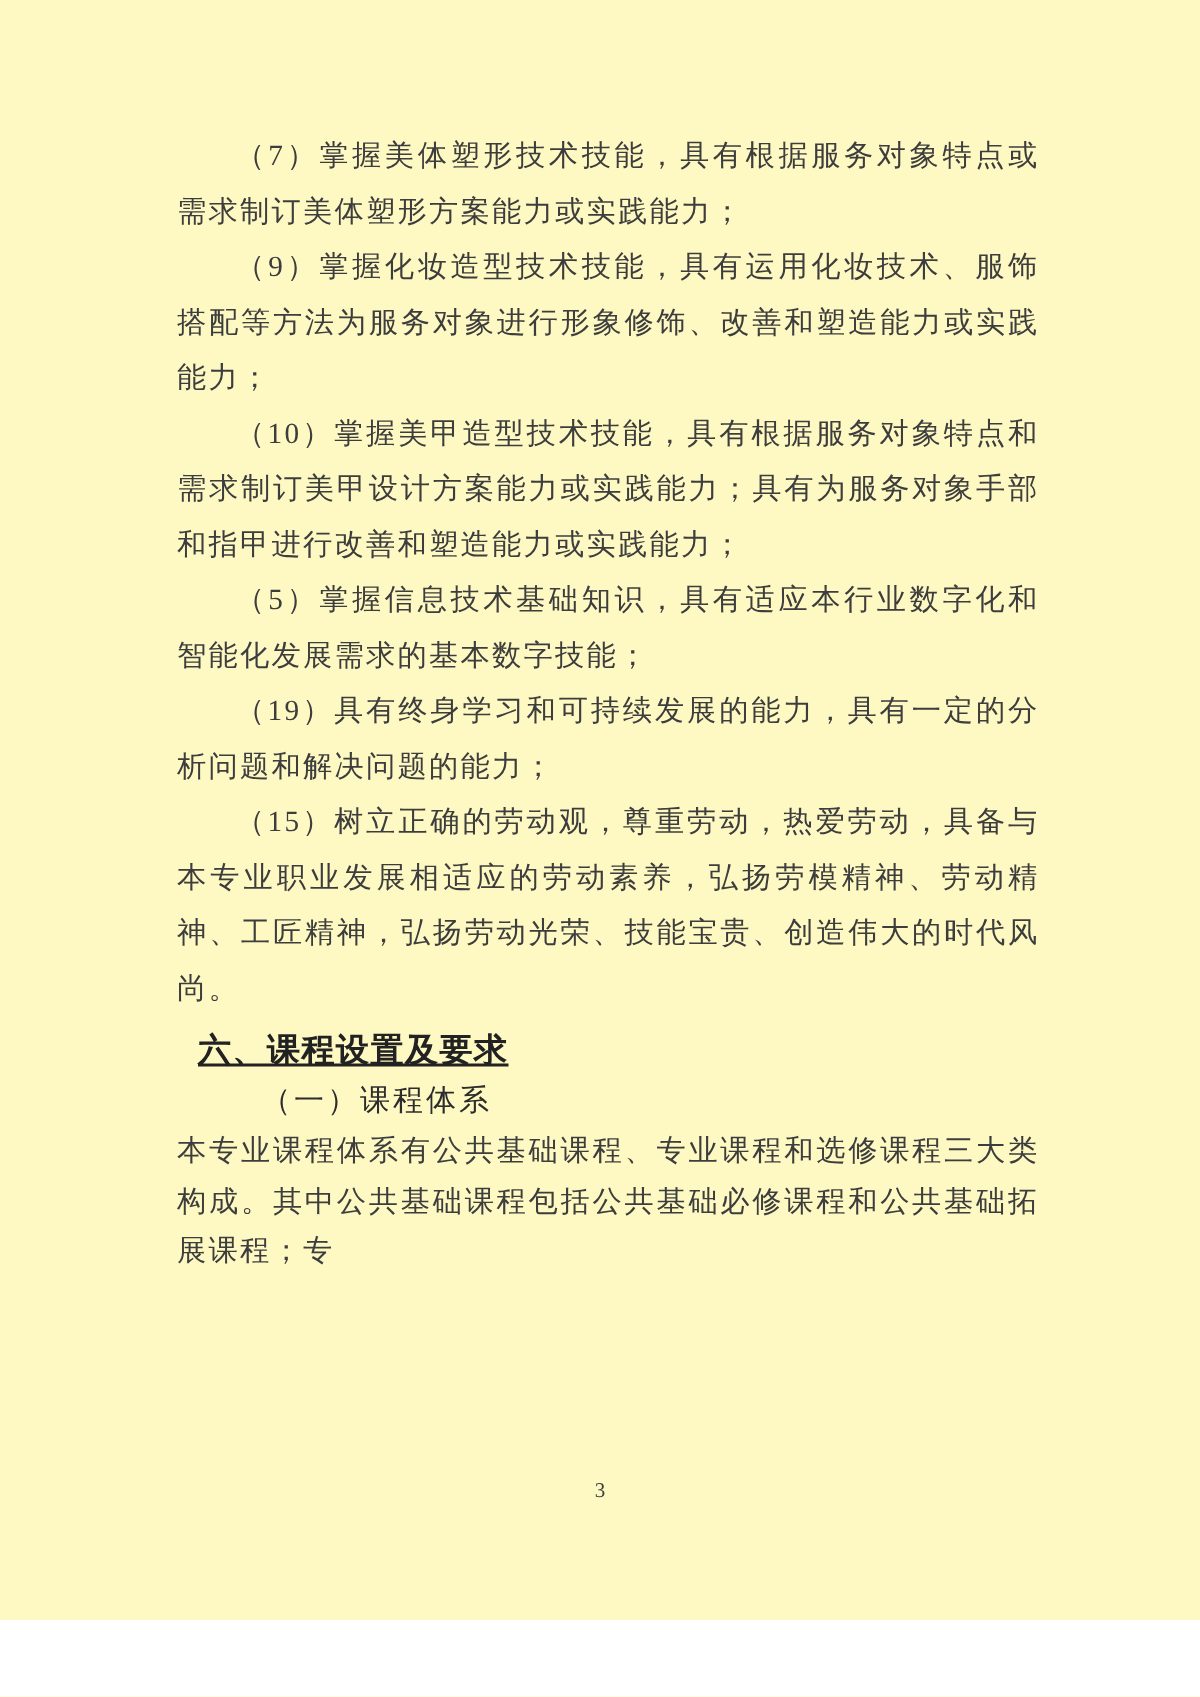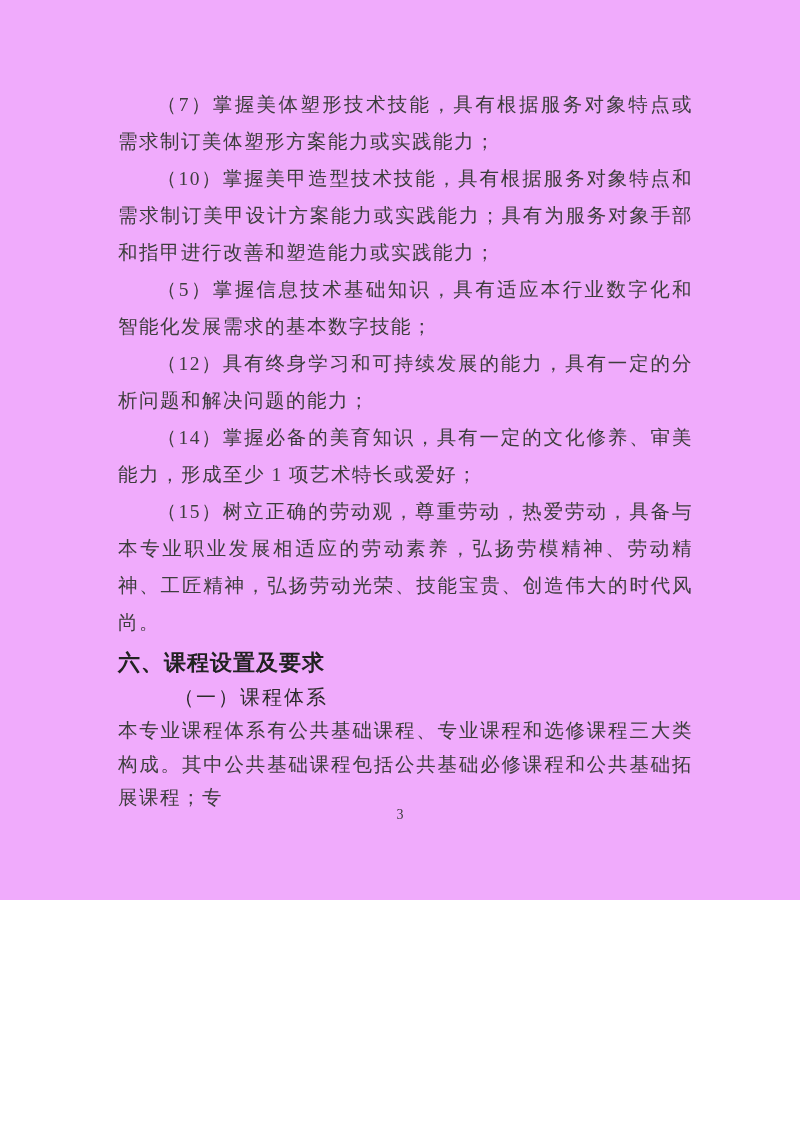--- a/index.html
+++ b/index.html
@@ -3,22 +3,22 @@
 <meta charset="utf-8">
 <style>
   html, body {
     margin: 0;
     padding: 0;
     background: #ffffff;
   }
   .doc-page {
     position: relative;
     width: 800px;
-    height: 900px;
-    background: #f0abfc;
+    height: 1080px;
+    background: #fef9c3;
     overflow: hidden;
     font-family: "Liberation Serif", serif;
     color: #3d3d3d;
   }
   .doc-content {
     position: absolute;
     left: 118px;
     top: 86px;
     width: 575px;
   }
@@ -28,27 +28,28 @@
     line-height: 37px;
     text-align: justify;
     text-justify: inter-character;
     text-indent: 2em;
     letter-spacing: 1.5px;
     color: #3d3d3d;
   }
   .body-para.extra-gap {
   }
   .section-heading {
-    margin: 5px 0 0 0;
+    margin: 5px 0 0 14px;
     font-family: "Liberation Sans", sans-serif;
     font-weight: bold;
     font-size: 22px;
     line-height: 34px;
     color: #222222;
     letter-spacing: 1px;
+    text-decoration: underline;
   }
   .subsection-heading {
     margin: 0;
     font-family: "Liberation Serif", serif;
     font-weight: normal;
     font-size: 20px;
     line-height: 34px;
     text-indent: 2.8em;
     color: #2c2c2c;
     letter-spacing: 2px;
@@ -73,23 +74,23 @@
     color: #3d3d3d;
     font-family: "Liberation Serif", serif;
   }
 </style>
 </head>
 <body>
 
 <div class="doc-page">
   <div class="doc-content">
     <p class="body-para">（7）掌握美体塑形技术技能，具有根据服务对象特点或需求制订美体塑形方案能力或实践能力；</p>
+    <p class="body-para">（9）掌握化妆造型技术技能，具有运用化妆技术、服饰搭配等方法为服务对象进行形象修饰、改善和塑造能力或实践能力；</p>
     <p class="body-para">（10）掌握美甲造型技术技能，具有根据服务对象特点和需求制订美甲设计方案能力或实践能力；具有为服务对象手部和指甲进行改善和塑造能力或实践能力；</p>
     <p class="body-para">（5）掌握信息技术基础知识，具有适应本行业数字化和智能化发展需求的基本数字技能；</p>
-    <p class="body-para">（12）具有终身学习和可持续发展的能力，具有一定的分析问题和解决问题的能力；</p>
-    <p class="body-para">（14）掌握必备的美育知识，具有一定的文化修养、审美能力，形成至少 1 项艺术特长或爱好；</p>
+    <p class="body-para">（19）具有终身学习和可持续发展的能力，具有一定的分析问题和解决问题的能力；</p>
     <p class="body-para extra-gap">（15）树立正确的劳动观，尊重劳动，热爱劳动，具备与本专业职业发展相适应的劳动素养，弘扬劳模精神、劳动精神、工匠精神，弘扬劳动光荣、技能宝贵、创造伟大的时代风尚。</p>
     <h2 class="section-heading">六、课程设置及要求</h2>
     <h3 class="subsection-heading">（一）课程体系</h3>
     <p class="course-para">本专业课程体系有公共基础课程、专业课程和选修课程三大类构成。其中公共基础课程包括公共基础必修课程和公共基础拓展课程；专</p>
   </div>
   <div class="page-number">3</div>
 </div>
 
 </body></html>

